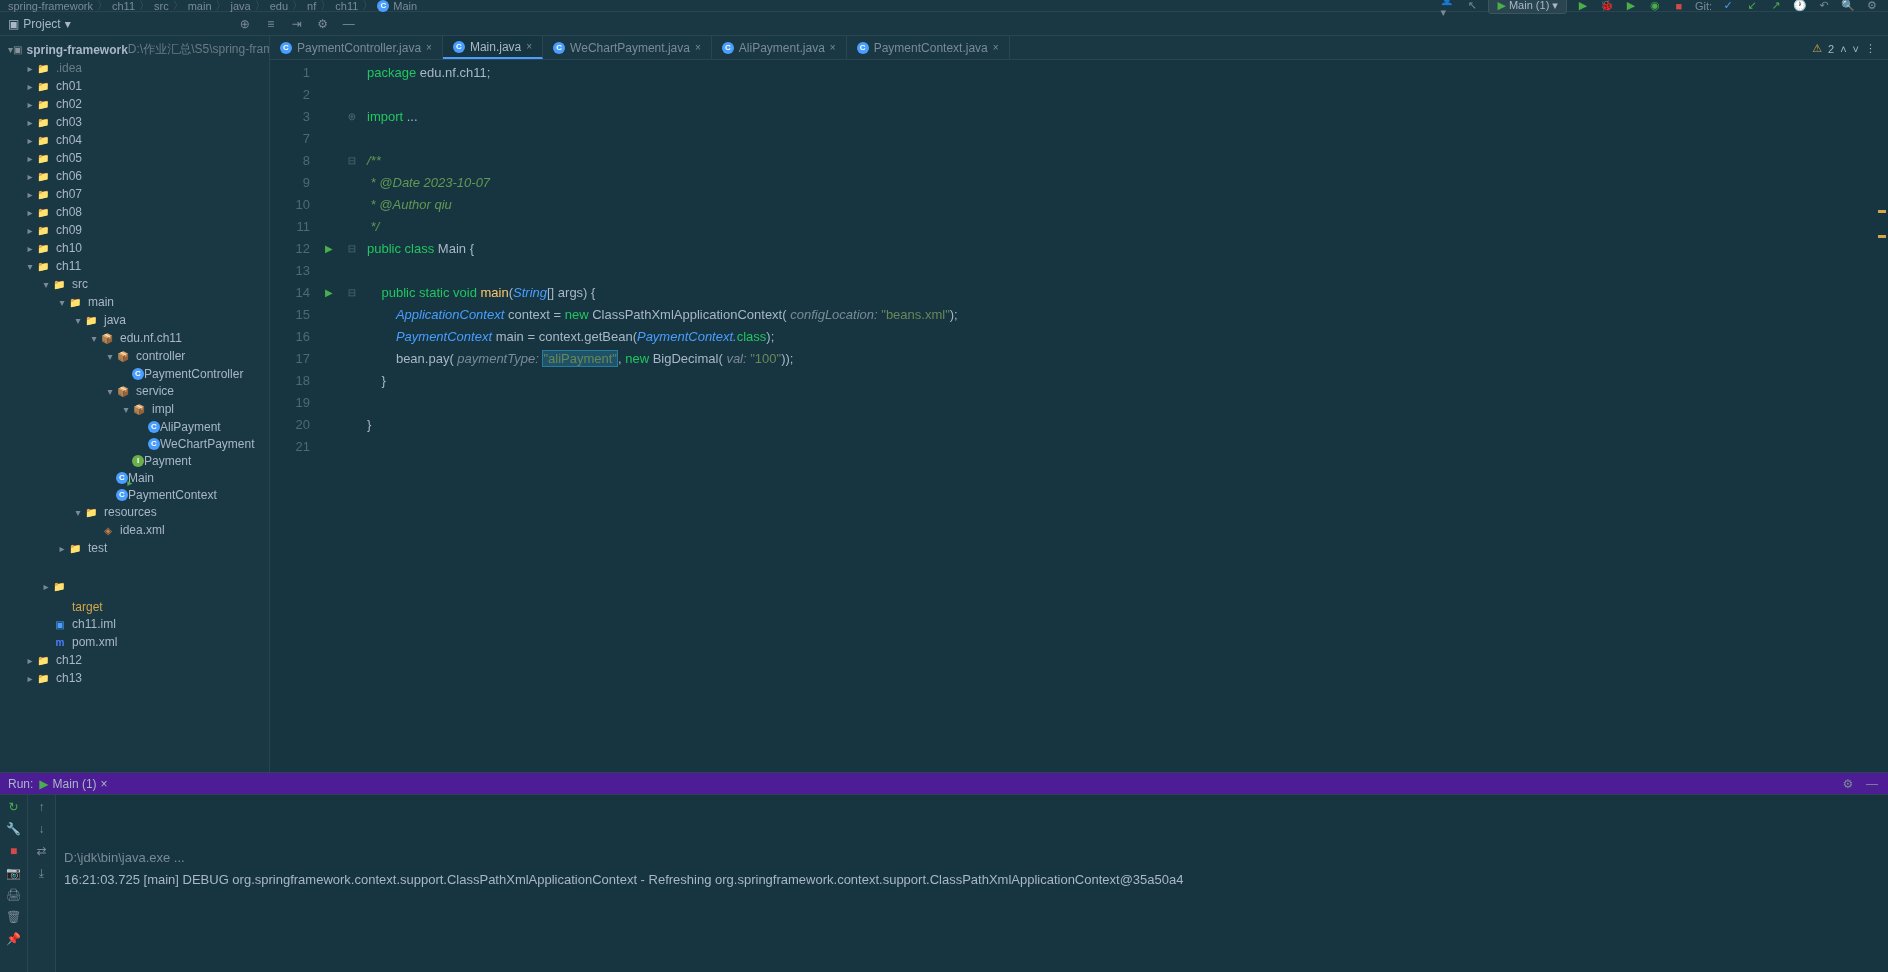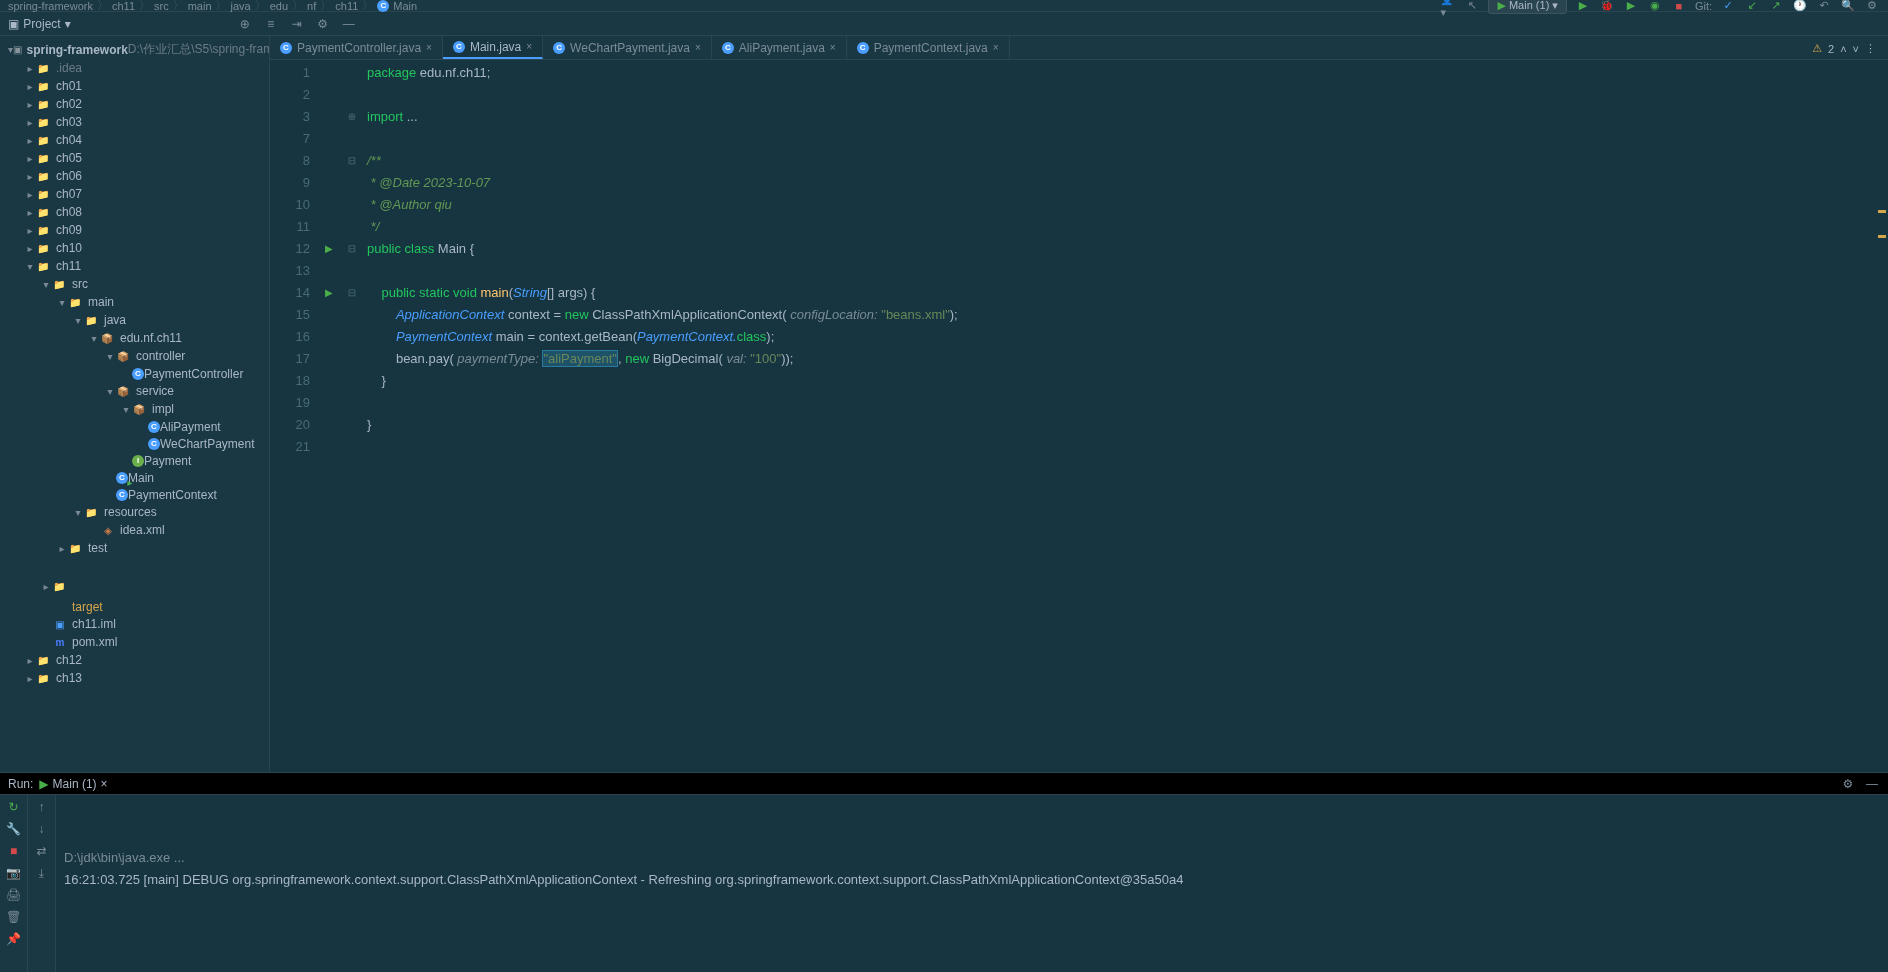--- a/index.html
+++ b/index.html
@@ -65,21 +65,21 @@
 .kw { color: #22c55e; }
 .str { color: #6a8759; }
 .type { color: #4a9eff; font-style: italic; }
 .comment { color: #629755; font-style: italic; }
 .comment-tag { color: #629755; font-style: italic; }
 .method { color: #ffc66d; }
 .hint { color: #7a8b96; font-style: italic; }
 .hl { background: #1d5268; border: 1px solid #2a7a9e; }
 
 .run-panel { height: 200px; background: #163540; border-top: 1px solid #2a4450; display: flex; flex-direction: column; }
-.run-header { height: 22px; display: flex; align-items: center; padding: 0 8px; background: #000000; border-bottom: 1px solid #2a4450; font-size: 12px; text-align: center; }
+.run-header { height: 22px; display: flex; align-items: center; padding: 0 8px; background: #4c1d95; border-bottom: 1px solid #2a4450; font-size: 12px; text-align: center; }
 .run-header .run-tab { display: flex; align-items: center; gap: 4px; padding: 0 6px; }
 .run-header-right { margin-left: auto; display: flex; gap: 8px; }
 .run-body { flex: 1; display: flex; }
 .run-sidebar { width: 28px; background: #1a3844; border-right: 1px solid #2a4450; display: flex; flex-direction: column; align-items: center; padding-top: 4px; gap: 6px; }
 .run-sidebar2 { width: 28px; background: #1a3844; border-right: 1px solid #2a4450; display: flex; flex-direction: column; align-items: center; padding-top: 4px; gap: 6px; }
 .run-output { flex: 1; padding: 4px 8px; font-family: 'Consolas', monospace; font-size: 13px; line-height: 22px; color: #a9b7c6; overflow: hidden; margin-top: 48px; }
 .run-output .gray { color: #7a8b96; }
 .stop-btn { color: #d44a4a; }
 .green-btn { color: #4aaf4a; }
 </style>

